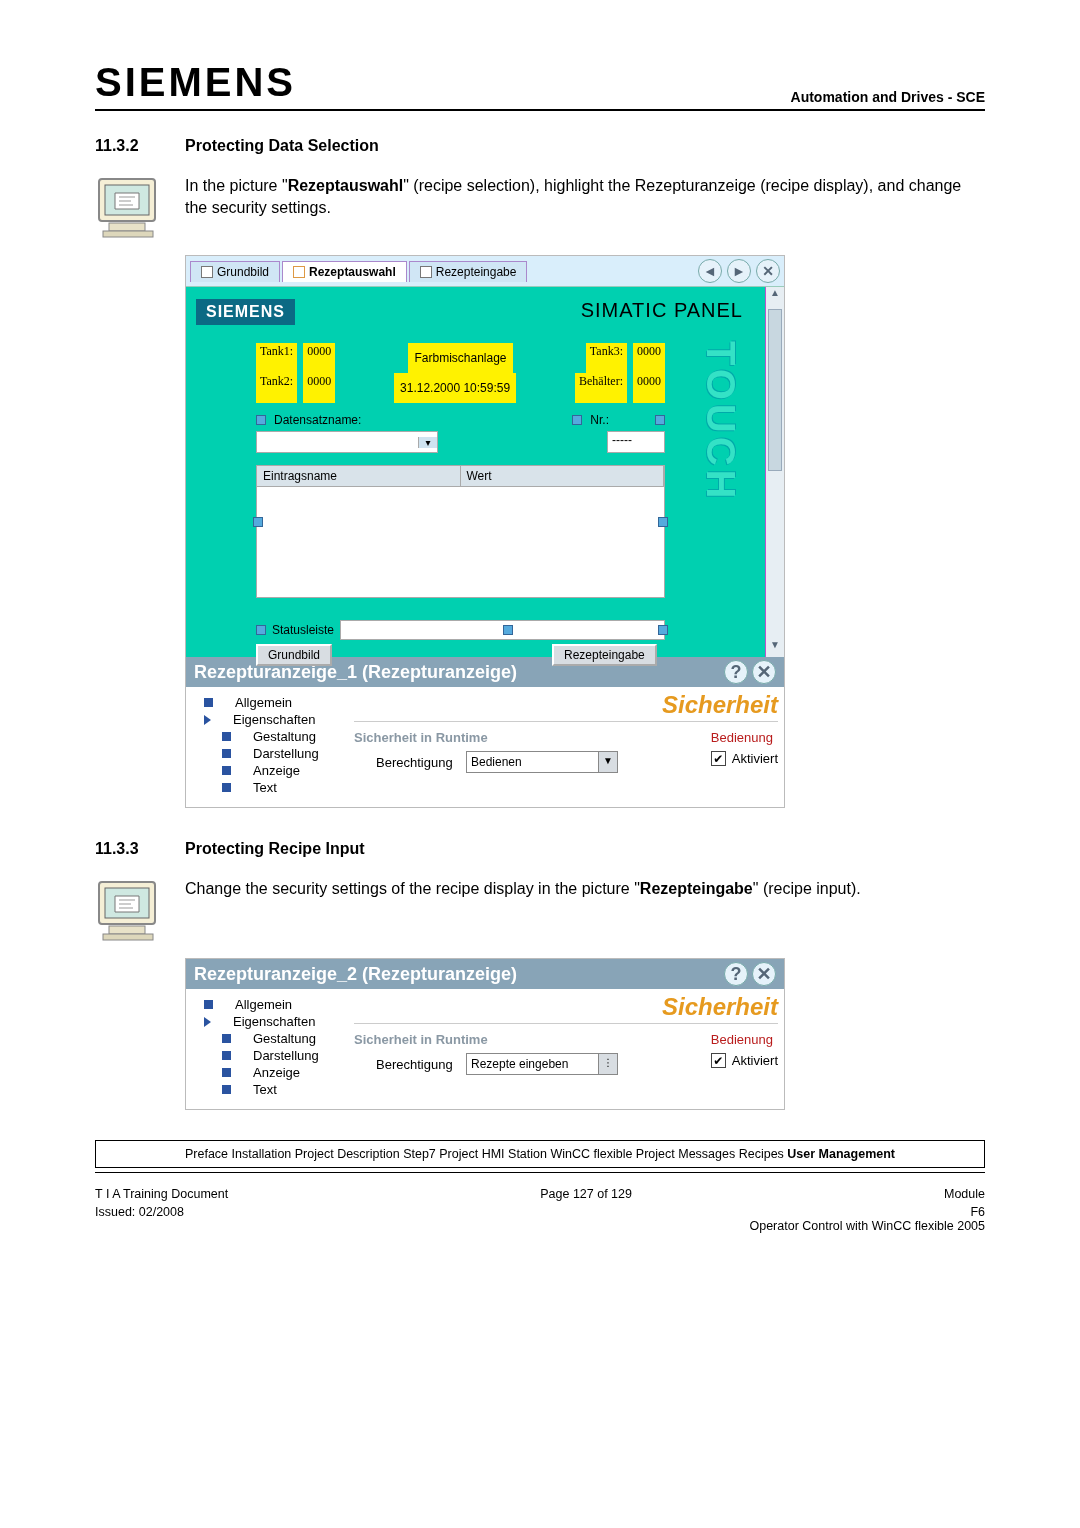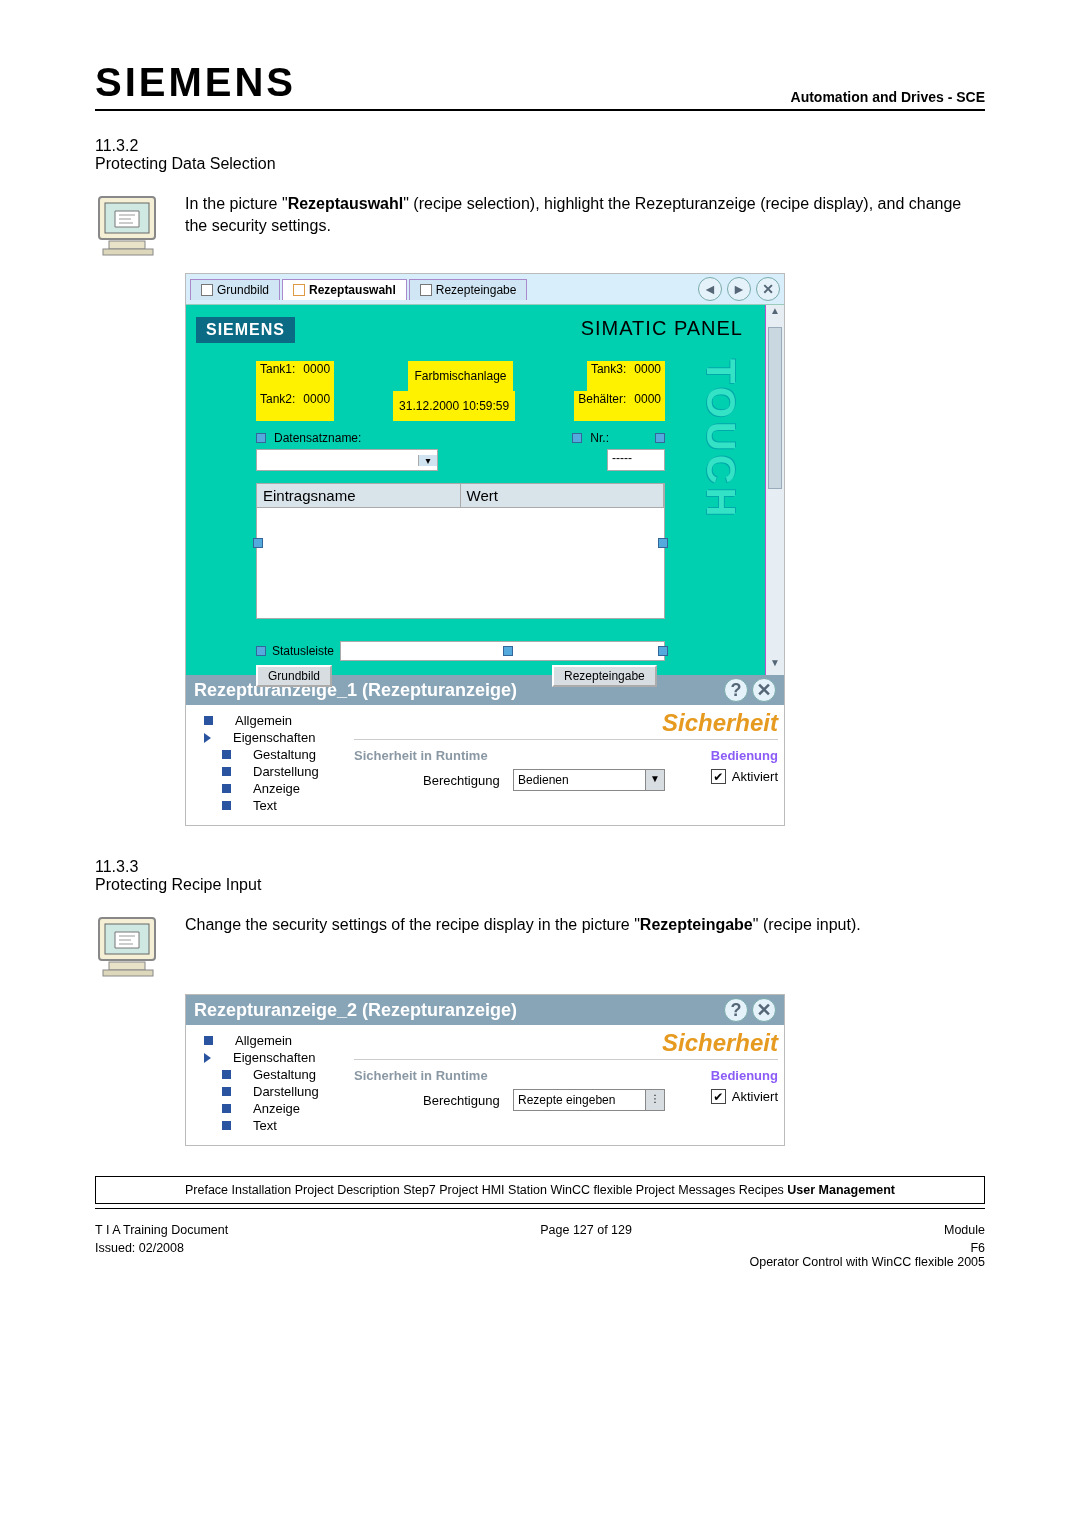--- a/index.html
+++ b/index.html
@@ -33,23 +33,22 @@
     font-size: 40px;
     font-weight: 900;
     letter-spacing: 3px;
   }
   .header-right {
     font-size: 14px;
     font-weight: bold;
   }
   .section-heading {
     display: flex;
-    font-weight: normal;
+    font-weight: bold;
     margin-bottom: 20px;
-    flex-direction: column;
   }
   .section-num { width: 90px; }
   .section-title {}
   .body-block {
     display: flex;
     margin-bottom: 14px;
   }
   .body-left { width: 90px; flex-shrink:0; }
   .body-text { flex:1; line-height: 1.35; }
   .monitor-icon {
@@ -116,36 +115,36 @@
     writing-mode: vertical-rl;
     font-size:40px; font-weight:bold; color:#34e2c6;
     text-shadow: -1px -1px 0 #0aa, 1px 1px 0 #0aa;
     letter-spacing:4px;
   }
   .data-area {
     position:absolute; top:56px; left:70px; right:100px;
     color:#000;
   }
   .yellow-row { display:flex; gap:18px; font-size:12px;}
-  .yellow-row .cell { display:flex; gap:0;}
+  .yellow-row .cell { display:flex; gap:6px;font-family:Liberation Serif, serif;}
   .yellow-row .lbl { background:#fff200; padding:1px 4px; }
   .yellow-row .val { background:#fff200; padding:1px 4px; }
   .yellow-row .center { flex:1; text-align:center;}
   .fmix { background:#fff200; padding:8px 6px; display:inline-block;}
   .dsname-row { display:flex; align-items:center; gap:8px; margin-top:10px; font-size:12px;}
   .dsname-row .marker { width:8px; height:8px; background:#5ad; border:1px solid #369;}
   .dsname-row input, .combo {
     font-size:12px; height:20px; border:1px solid #aaa; background:#fff;
   }
   .combo { width:180px; display:flex; align-items:center;}
   .combo .txt{flex:1; padding:0 4px;}
   .combo .dd{width:18px; background:#cfe3f0; border-left:1px solid #aaa; text-align:center; font-size:10px;}
   .nr-val{ width:48px; border:1px solid #aaa; background:#fff; font-size:12px; padding:1px 4px;}
 
-  .grid-hd { display:flex; margin-top:12px; font-size:15px; background:#d9e3ea; border:1px solid #aaa;}
+  .grid-hd { display:flex; margin-top:12px; font-size:12px; background:#d9e3ea; border:1px solid #aaa;}
   .grid-hd div{ flex:1; padding:3px 6px; border-right:1px solid #aaa;}
   .grid-body { height:110px; background:#fff; border:1px solid #aaa; border-top:none; position:relative;}
   .grid-body .h1{position:absolute; left:-4px; top:30px; width:8px;height:8px;background:#5ad;border:1px solid #369;}
   .grid-body .h2{position:absolute; right:-4px; top:30px; width:8px;height:8px;background:#5ad;border:1px solid #369;}
   .status-row{ display:flex; align-items:center; gap:6px; margin-top:22px; font-size:12px;}
   .status-row .marker{width:8px;height:8px;background:#5ad;border:1px solid #369;}
   .status-row .bar{flex:1;height:18px;background:#fff;border:1px solid #aaa;position:relative;}
   .status-row .bar .mk{position:absolute;left:50%;top:4px;width:8px;height:8px;background:#5ad;border:1px solid #369;}
   .status-row .bar .mk2{position:absolute;right:-4px;top:4px;width:8px;height:8px;background:#5ad;border:1px solid #369;}
   .btn-row{ display:flex; gap:220px; margin-top:4px; font-size:12px;}
@@ -163,25 +162,25 @@
   .prop-tree .row{display:flex;align-items:center;gap:22px;margin:2px 10px;}
   .prop-tree .sq{width:9px;height:9px;background:#2a53a0;}
   .prop-tree .ar{width:0;height:0;border-top:5px solid transparent;border-bottom:5px solid transparent;border-left:7px solid #2a53a0;}
   .prop-tree .ind{padding-left:18px;}
   .prop-right{ flex:1; padding:4px 6px 10px 6px;}
   .sich-title{ text-align:right; color:#e69a1f; font-size:24px; font-weight:bold; font-style:italic; border-bottom:1px solid #ccc; padding-bottom:2px;}
   .runtime-row{ display:flex; gap:40px; margin-top:8px; font-size:13px;}
   .runtime-left{ flex:1;}
   .runtime-left .hd{ color:#8a98a4; font-weight:bold; font-size:13px; margin-bottom:6px;}
   .perm-row{ display:flex; align-items:center; margin-left:22px;}
-  .perm-row .lbl{ width:90px;margin-left:47px;}
+  .perm-row .lbl{ width:90px;}
   .perm-row .dd{ display:flex; border:1px solid #888; height:20px; width:150px;}
   .perm-row .dd .t{flex:1;padding:0 4px;font-size:12px;display:flex;align-items:center;}
   .perm-row .dd .b{width:18px;background:#d8dde2;border-left:1px solid #888;text-align:center;font-size:10px;line-height:18px;}
-  .bed-col .hd{color:#8b5cf6;font-weight:bold;font-size:13px;margin-bottom:6px;}
+  .bed-col .hd{color:#b91c1c;font-weight:normal;font-size:13px;margin-bottom:6px;}
   .chk{ display:flex; align-items:center; gap:6px; font-size:13px;}
   .chk .box{width:13px;height:13px;border:1px solid #444;display:flex;align-items:center;justify-content:center;font-size:12px;line-height:1;}
 
   
   .shot2 { width: 598px;}
 
   
   .breadcrumb-box {
     border:1px solid #000; padding:6px 8px; font-size:12.5px;
     margin-top:30px; text-align:center;

